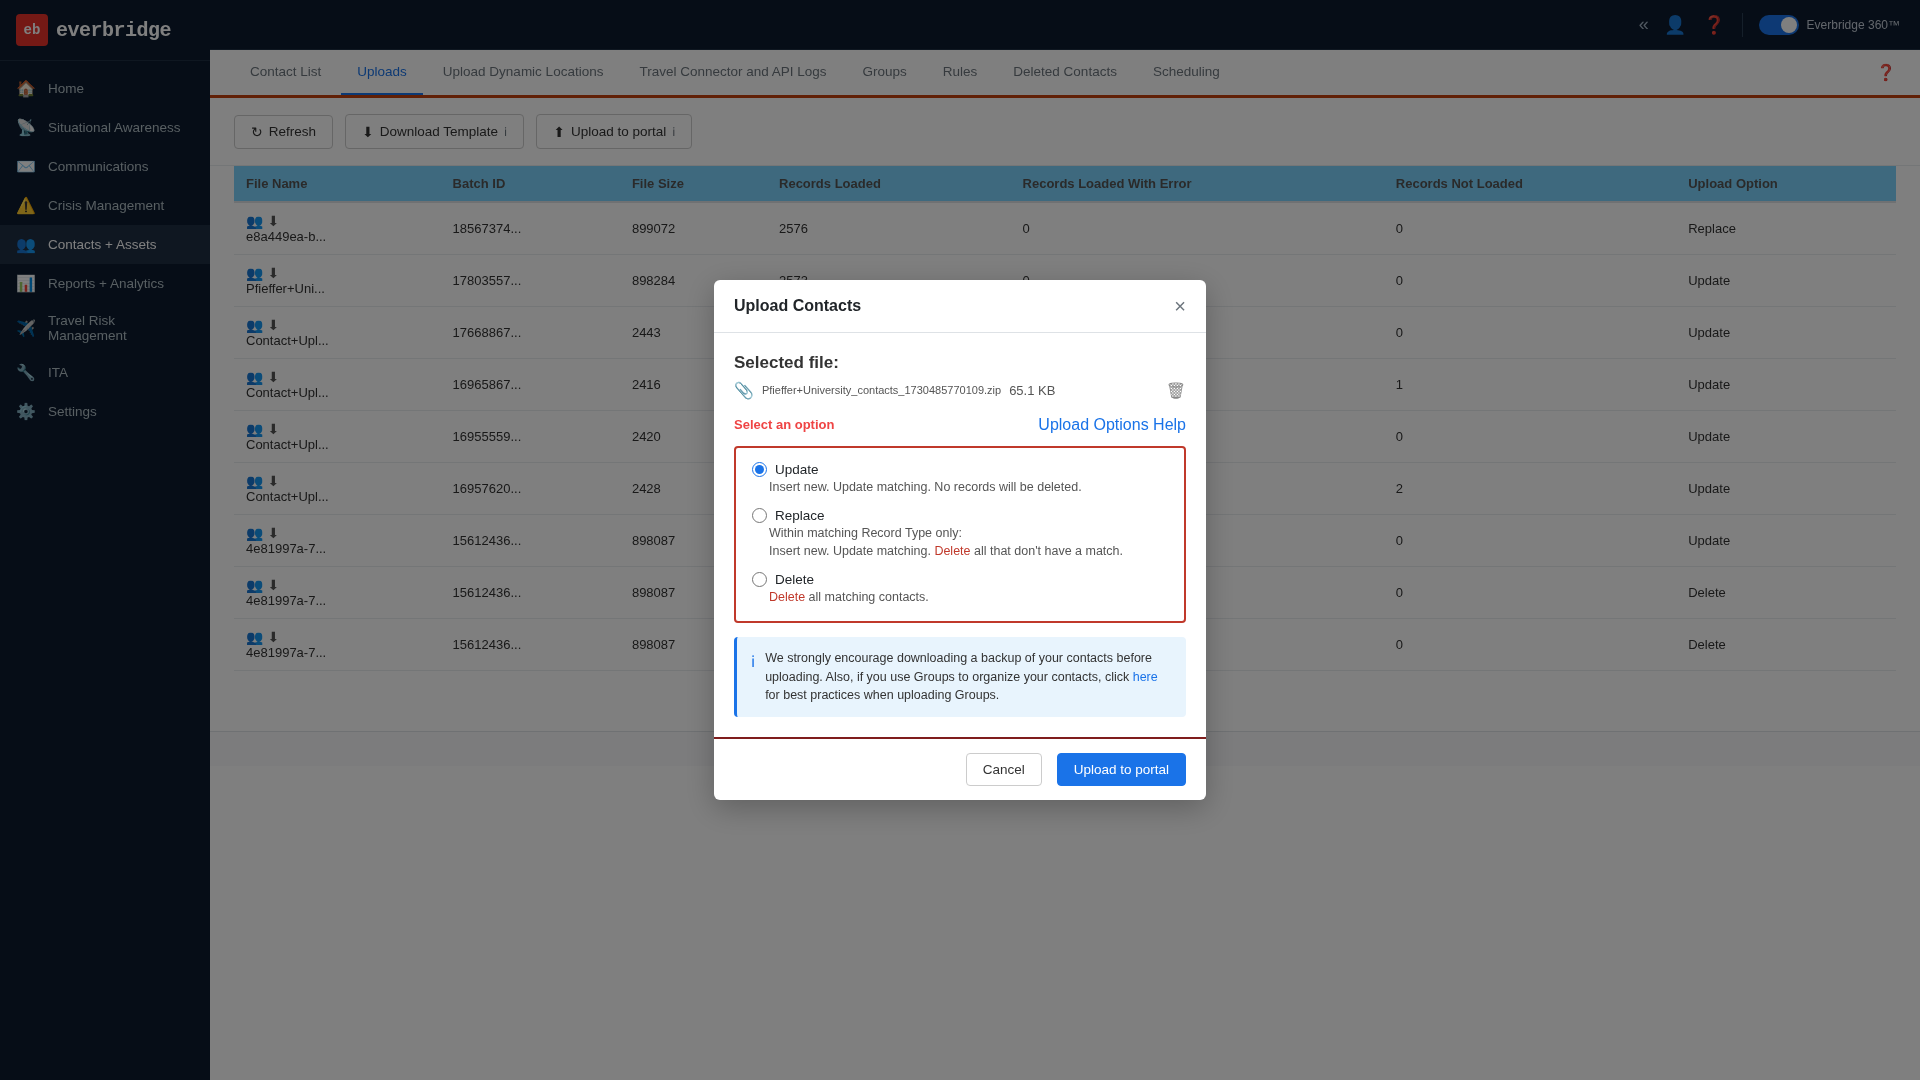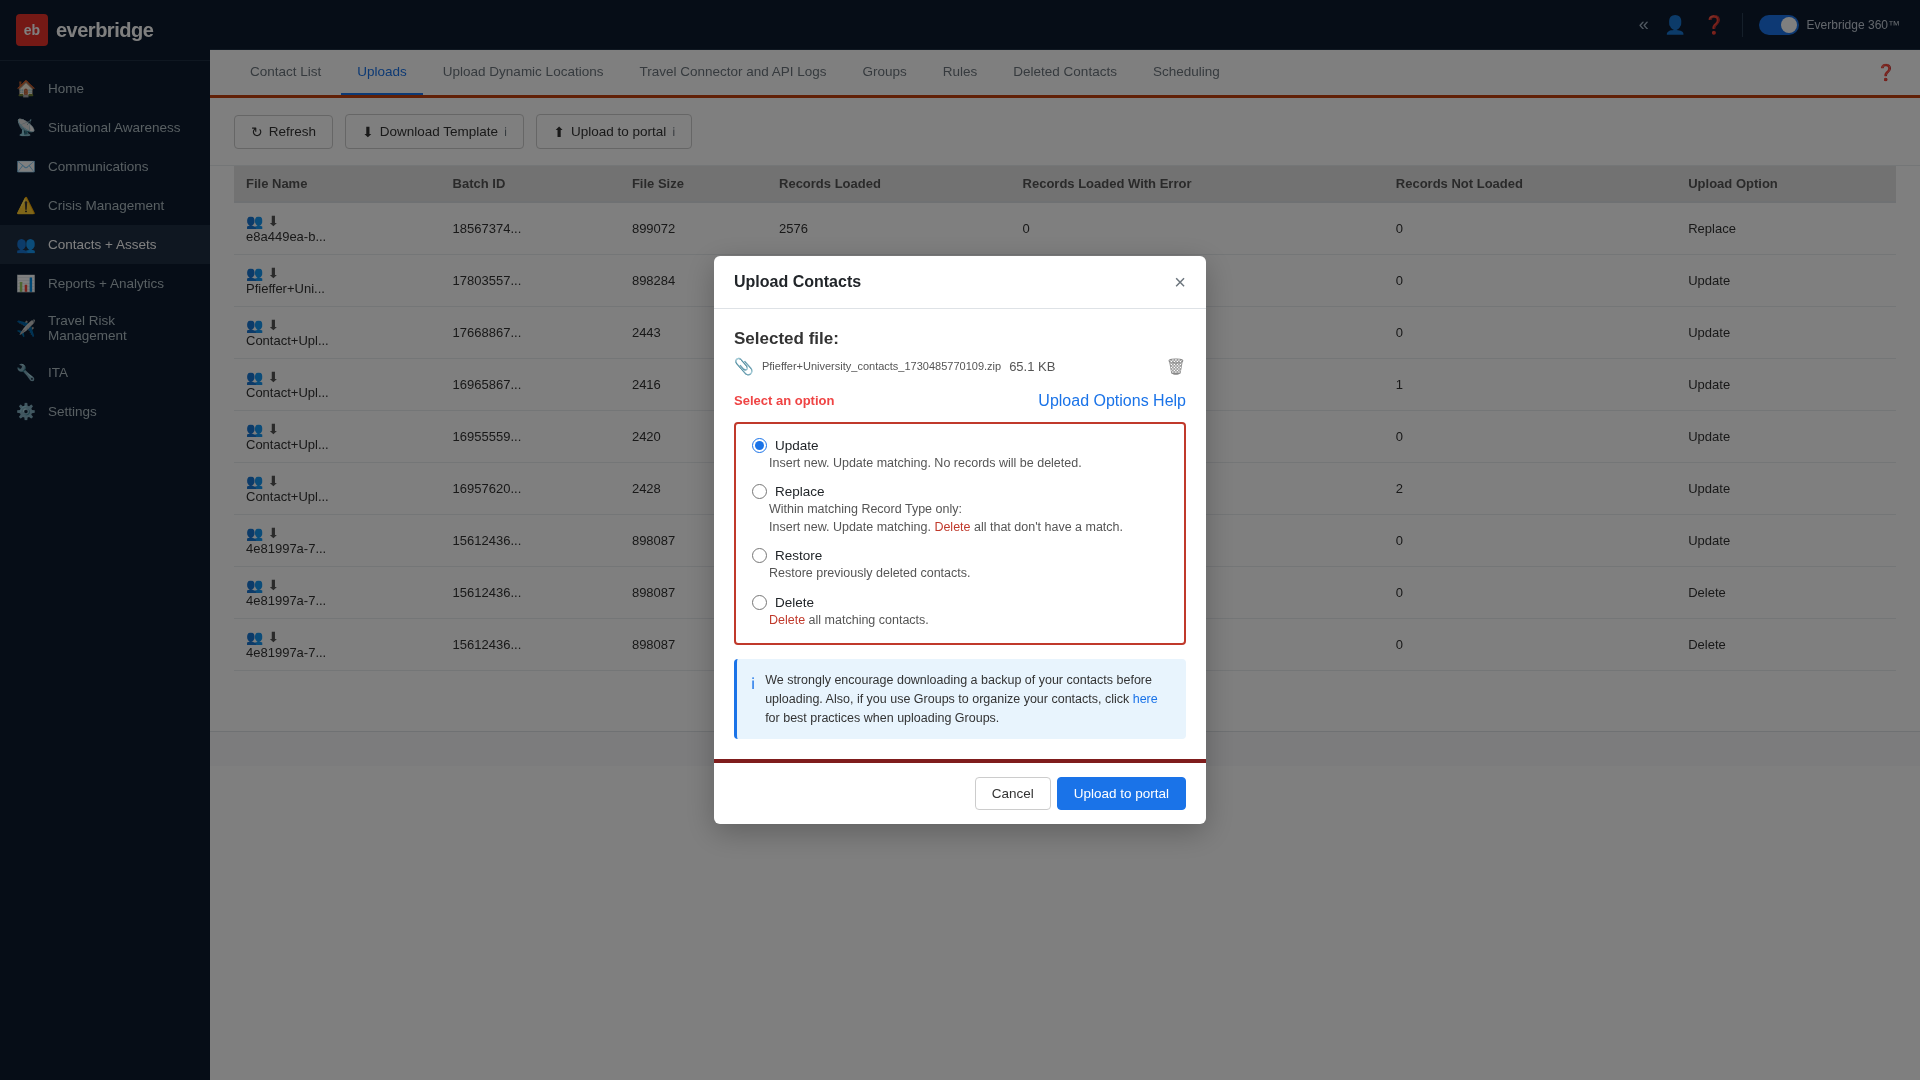--- a/index.html
+++ b/index.html
@@ -1,20 +1,20 @@
 <!DOCTYPE html>
 <html><head>
   <meta charset="utf-8">
   <style>
     * { box-sizing: border-box; margin: 0; padding: 0; }
     body { font-family: -apple-system, BlinkMacSystemFont, 'Segoe UI', Arial, sans-serif; background: #f0f2f5; display: flex; height: 100vh; overflow: hidden; }
 
     
     .sidebar { width: 210px; min-width: 210px; background: #0d1b2e; color: #c5cdd8; display: flex; flex-direction: column; height: 100vh; }
-    .sidebar-logo { padding: 14px 16px; display: flex; align-items: center; gap: 8px; border-bottom: 1px solid #1e2e42; }
+    .sidebar-logo { padding: 14px 16px; display: flex; align-items: center; gap: 8px; border-bottom: 1px solid #1e2e42; font-family: Liberation Mono, monospace; }
     .logo-text { color: #fff; font-size: 20px; font-weight: 700; letter-spacing: -0.5px; }
     .logo-icon { width: 32px; height: 32px; background: #e8322a; border-radius: 4px; display: flex; align-items: center; justify-content: center; color: white; font-weight: 900; font-size: 14px; }
     .sidebar-nav { flex: 1; padding: 8px 0; }
     .nav-item { display: flex; align-items: center; gap: 12px; padding: 10px 16px; cursor: pointer; color: #b0bec5; font-size: 13.5px; transition: background 0.15s; }
     .nav-item.active { background: #1e2e42; color: #fff; }
     .nav-icon { font-size: 16px; width: 20px; text-align: center; }
 
     
     .main { flex: 1; display: flex; flex-direction: column; overflow: hidden; }
 
@@ -38,42 +38,42 @@
 
     
     .toolbar { display: flex; align-items: center; gap: 12px; padding: 16px 24px; background: #fff; border-bottom: 1px solid #e9ecef; }
     .btn { display: inline-flex; align-items: center; gap: 6px; padding: 8px 16px; border-radius: 4px; font-size: 13.5px; cursor: pointer; border: 1px solid #ccc; background: #fff; color: #333; }
     .btn-primary { background: #1a73e8; color: #fff; border-color: #1a73e8; }
     .btn-icon { font-size: 14px; }
 
     
     .table-container { padding: 0 24px; }
     table { width: 100%; border-collapse: collapse; font-size: 13px; }
-    th { background: #e5e5e5; color: #555; font-weight: 600; padding: 10px 12px; text-align: left; border-bottom: 2px solid #dee2e6; white-space: nowrap; }
+    th { background: #7dd3fc; color: #555; font-weight: 600; padding: 10px 12px; text-align: left; border-bottom: 2px solid #dee2e6; white-space: nowrap; }
     td { padding: 10px 12px; border-bottom: 1px solid #e9ecef; color: #333; vertical-align: middle; }
     .file-icons { display: flex; gap: 4px; align-items: center; }
     .file-icon { font-size: 14px; color: #555; }
     .pagination { display: flex; align-items: center; justify-content: center; gap: 8px; padding: 16px; font-size: 13px; color: #555; }
     .page-btn { width: 28px; height: 28px; display: flex; align-items: center; justify-content: center; border-radius: 4px; border: 1px solid #dee2e6; background: #1a73e8; color: #fff; font-size: 13px; cursor: pointer; }
     .per-page { display: flex; align-items: center; gap: 4px; border: 1px solid #dee2e6; border-radius: 4px; padding: 3px 8px; cursor: pointer; }
 
     
     .footer { text-align: center; padding: 8px; background: #f8f9fa; border-top: 1px solid #dee2e6; }
     .footer-logo { font-size: 13px; color: #888; }
 
     
     .overlay { position: fixed; top: 0; left: 0; width: 100%; height: 100%; background: rgba(0,0,0,0.5); z-index: 100; display: flex; align-items: center; justify-content: center; }
 
     
     .modal { background: #fff; border-radius: 6px; width: 492px; max-width: 90%; box-shadow: 0 8px 30px rgba(0,0,0,0.25); z-index: 101; }
     .modal-header { display: flex; align-items: center; justify-content: space-between; padding: 16px 20px; border-bottom: 1px solid #dee2e6; }
     .modal-title { font-size: 16px; font-weight: 600; color: #212529; }
     .modal-close { background: none; border: none; font-size: 20px; cursor: pointer; color: #6c757d; line-height: 1; }
     .modal-body { padding: 20px; }
-    .modal-footer { display: flex; justify-content: flex-end; gap: 6px; padding: 14px 20px; border-top: 4px solid #7f1d1d; }
+    .modal-footer { display: flex; justify-content: flex-end; gap: 15px; padding: 14px 20px; border-top: 2px solid #7f1d1d; }
 
     .selected-file-label { font-size: 17px; font-weight: 600; color: #333; margin-bottom: 8px; }
     .file-info { display: flex; align-items: center; gap: 8px; margin-bottom: 16px; }
     .file-link-icon { color: #555; }
     .file-name { color: #555; font-size: 11px; }
     .file-size { color: #555; font-size: 13px; font-weight: 500; }
     .trash-icon { color: #888; cursor: pointer; font-size: 16px; margin-left: auto; }
 
     .select-option-row { display: flex; align-items: center; justify-content: space-between; margin-bottom: 12px; }
     .select-option-label { font-size: 13px; font-weight: 600; color: #ef4444; }
@@ -364,27 +364,20 @@
           <div class="option-radio-row">
             <input type="radio" class="option-radio" name="upload-option" style="">
             <span class="option-name">Replace</span>
           </div>
           <div class="option-desc">
             Within matching Record Type only:<br>
             Insert new. Update matching. <span class="delete-text">Delete</span> all that don't have a match.
           </div>
         </div>
 
-        <div class="option-item">
-          <div class="option-radio-row">
-            <input type="radio" class="option-radio" name="upload-option" style="">
-            <span class="option-name">Restore</span>
-          </div>
-          <div class="option-desc">Restore previously deleted contacts.</div>
-        </div>
 
         <div class="option-item">
           <div class="option-radio-row">
             <input type="radio" class="option-radio" name="upload-option" style="">
             <span class="option-name">Delete</span>
           </div>
           <div class="option-desc">
             <span class="delete-text">Delete</span> all matching contacts.
           </div>
         </div>

